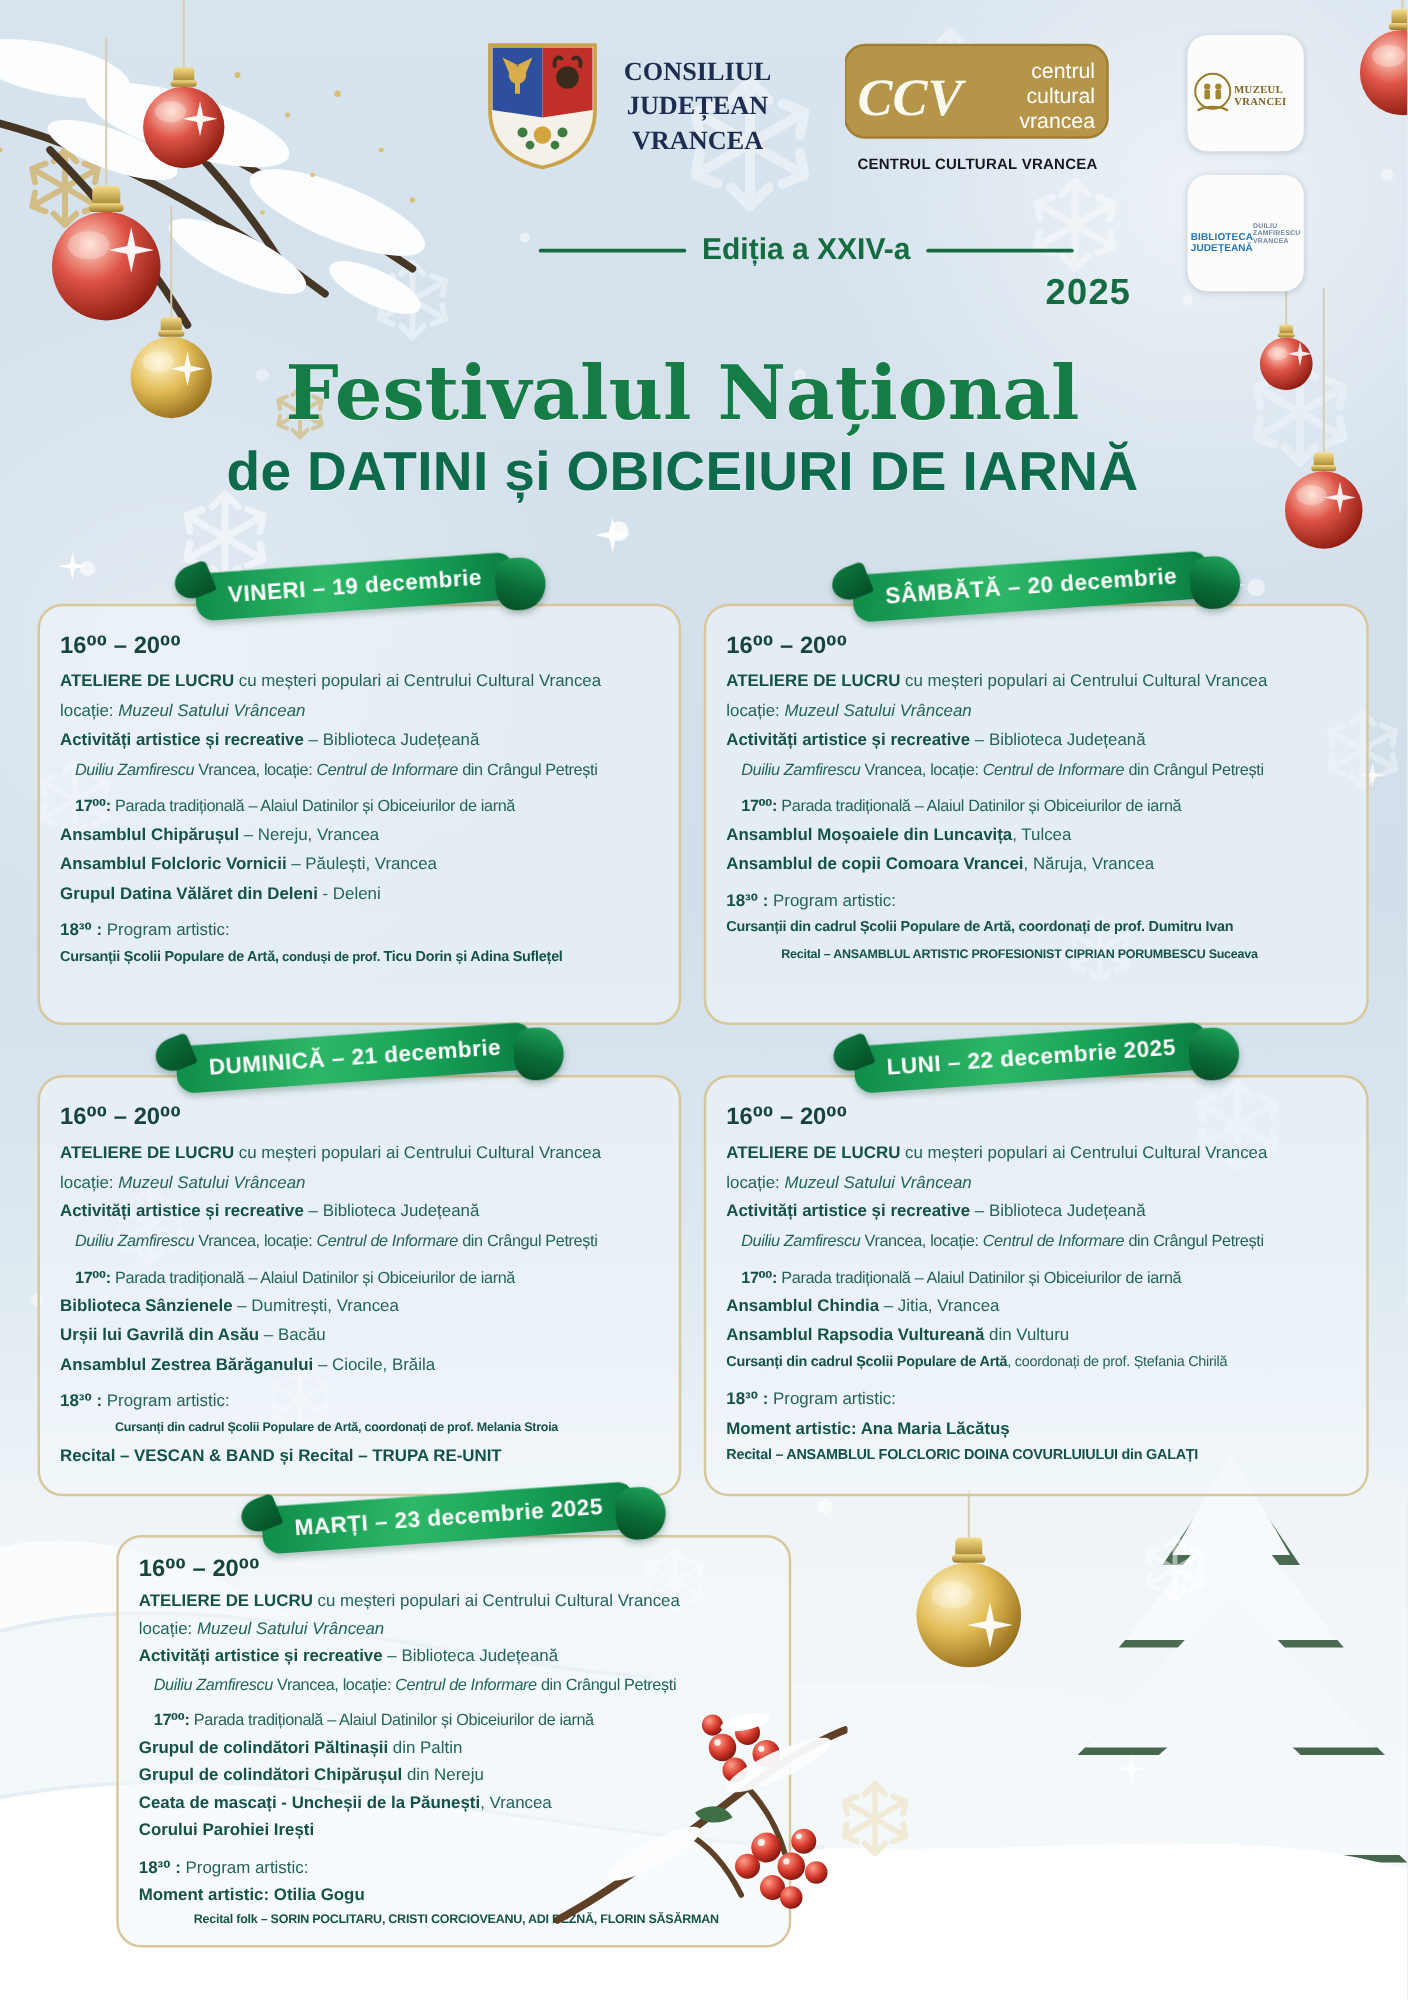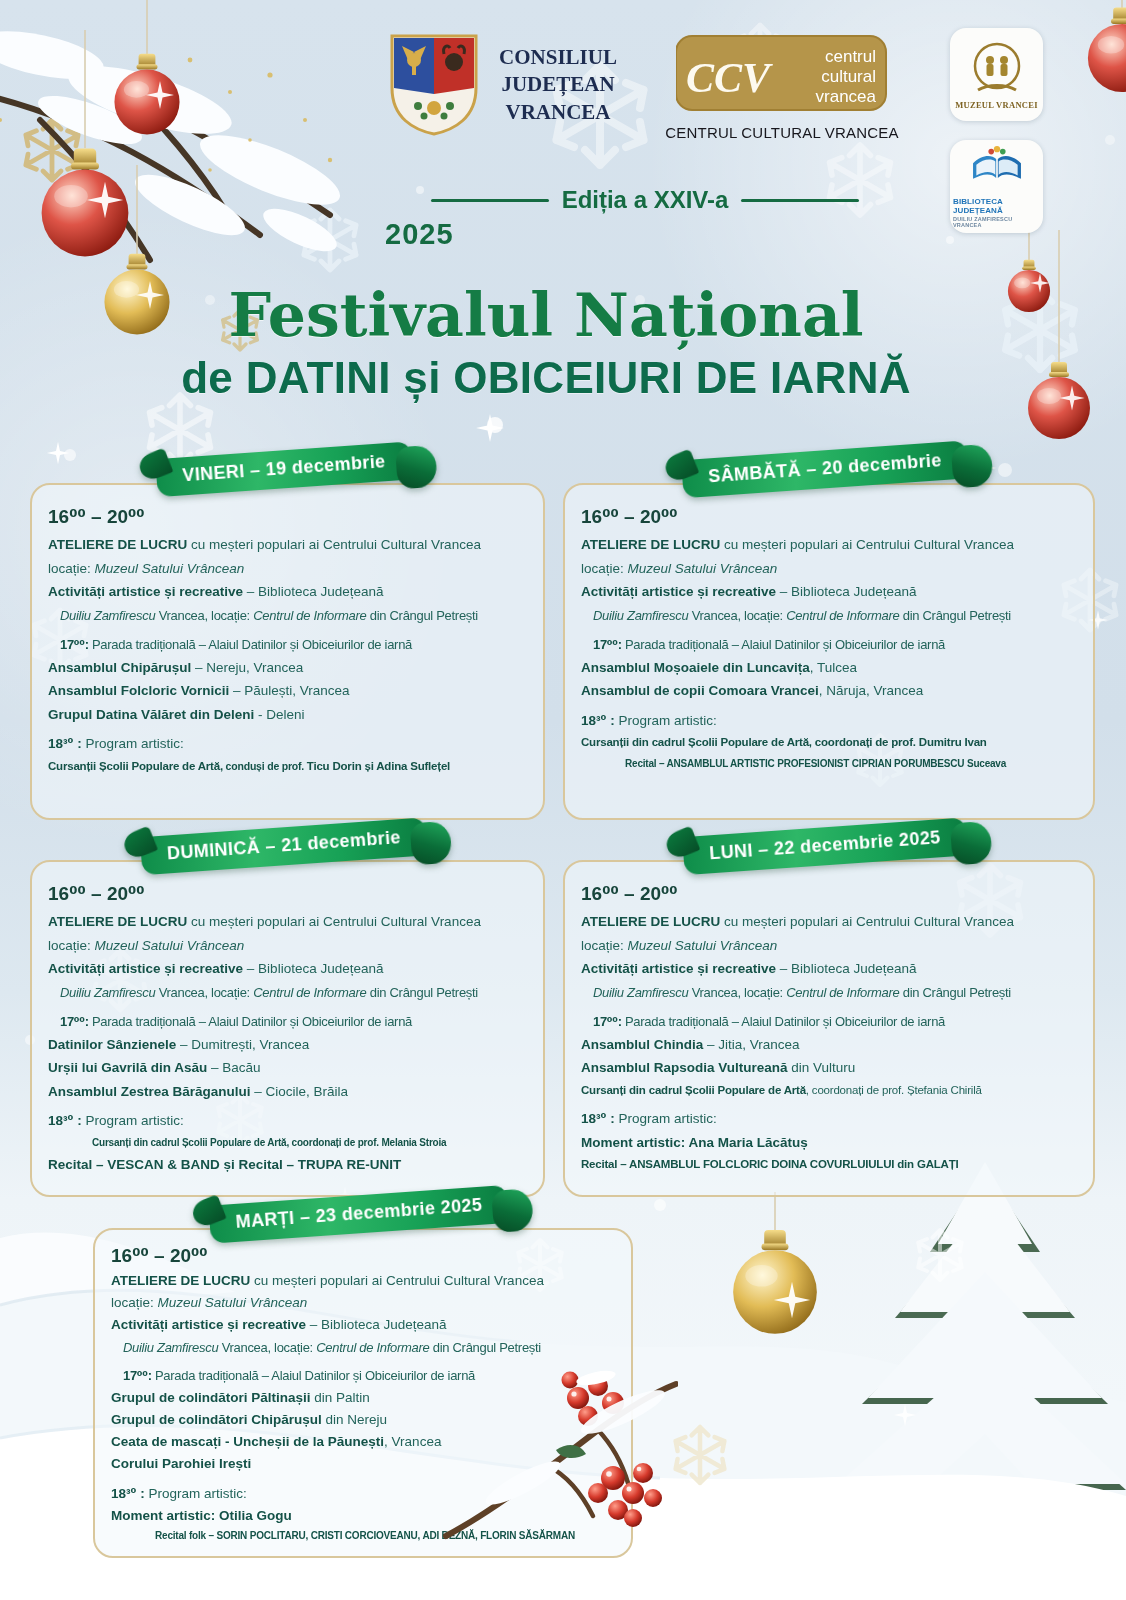--- a/index.html
+++ b/index.html
@@ -11,31 +11,31 @@
       linear-gradient(180deg,#d7e3ed 0%,#d2dfea 45%,#dde8f0 62%,#eef4f8 75%,#f6fafc 100%);}
   .bg-art,.fg-art{position:absolute;left:0;top:0;pointer-events:none;}
   .bg-art{z-index:0;}
   .fg-art{z-index:4;}
   
   .hdr{position:absolute;z-index:2;}
   .council{left:487px;top:44px;width:142px;text-align:center;
     font-family:"Liberation Serif","DejaVu Serif",serif;font-weight:700;font-size:21px;
     line-height:1.3;color:#1d2c50;}
   .ccv{left:676px;top:26px;width:212px;height:96px;}
-  .ccv-cap{left:660px;top:124px;width:244px;text-align:center;font-size:15px;font-weight:400;
+  .ccv-cap{left:660px;top:124px;width:244px;text-align:center;font-size:12px;font-weight:700;
     color:#17171d;letter-spacing:.2px;}
   .card{position:absolute;z-index:2;width:93px;height:93px;background:#fcfcfa;border-radius:16px;
-    box-shadow:0 1px 5px rgba(60,80,100,.22);display:flex;flex-direction:column;align-items:center;
+    box-shadow:0 1px 5px rgba(60,80,100,.22);display:flex;flex-direction:row;align-items:center;
     justify-content:center;box-sizing:border-box;padding:5px 3px;}
   .muz-label{font-family:"Liberation Serif",serif;font-weight:700;font-size:8.5px;color:#7e6323;
     letter-spacing:.3px;margin-top:2px;}
   .bib-label{font-weight:700;font-size:8px;color:#1f74b8;margin-top:14px;letter-spacing:.1px;}
   .bib-sub{font-weight:700;font-size:5.5px;color:#6d87a0;margin-top:1px;letter-spacing:.2px;}
   
-  .edition{position:absolute;z-index:2;top:186px;left:385px;width:520px;text-align:left;color:#156b42;}
+  .edition{position:absolute;z-index:2;top:186px;left:385px;width:520px;text-align:right;color:#156b42;}
   .ed-row{display:flex;align-items:center;justify-content:center;gap:13px;font-weight:800;font-size:24px;}
   .ed-line{width:118px;height:3px;background:#156b42;border-radius:2px;}
   .ed-year{font-weight:800;font-size:29px;margin-top:4px;letter-spacing:1px;}
   .title1{position:absolute;z-index:2;top:280px;left:0;width:1092px;text-align:center;
     font-family:"DejaVu Serif","Liberation Serif",serif;font-weight:700;font-size:60px;color:#157c45;
     text-shadow:0 1px 0 rgba(255,255,255,.6);}
   .title2{position:absolute;z-index:2;top:353px;left:0;width:1092px;text-align:center;
     font-weight:800;font-size:44px;color:#0d6b4c;letter-spacing:.3px;
     text-shadow:0 1px 0 rgba(255,255,255,.5);}
   
@@ -329,21 +329,21 @@
       <i class="curl-l"></i>
       <span class="ribbon-label">DUMINICĂ – 21 decembrie</span>
       <i class="curl-r"></i>
     </div>
     <div class="time">16⁰⁰ – 20⁰⁰</div>
     <div class="ln"><span class="b">ATELIERE DE LUCRU</span><span class="r"> cu meșteri populari ai Centrului Cultural Vrancea</span></div>
     <div class="ln"><span class="r">locație: </span><span class="r i">Muzeul Satului Vrâncean</span></div>
     <div class="ln"><span class="b">Activități artistice și recreative</span><span class="r"> – Biblioteca Județeană</span></div>
     <div class="ln tight"><span class="r i">Duiliu Zamfirescu</span><span class="r"> Vrancea, locație: </span><span class="r i">Centrul de Informare</span><span class="r"> din Crângul Petrești</span></div>
     <div class="ln tight mt"><span class="b">17⁰⁰:</span><span class="r"> Parada tradițională – Alaiul Datinilor și Obiceiurilor de iarnă</span></div>
-    <div class="ln"><span class="b">Datinilor Sânzienele</span><span class="r"> – Dumitrești, Vrancea</span></div>
+    <div class="ln"><span class="b">Biblioteca Sânzienele</span><span class="r"> – Dumitrești, Vrancea</span></div>
     <div class="ln"><span class="b">Urșii lui Gavrilă din Asău</span><span class="r"> –  Bacău</span></div>
     <div class="ln"><span class="b">Ansamblul Zestrea Bărăganului</span><span class="r"> – Ciocile, Brăila</span></div>
     <div class="ln mt"><span class="b">18³⁰ :</span><span class="r"> Program artistic:</span></div>
     <div class="ln s10"><span class="b">Cursanți din cadrul Școlii Populare de Artă, coordonați de prof.  Melania Stroia</span></div>
     <div class="ln"><span class="b">Recital – VESCAN &amp; BAND  și  Recital – TRUPA RE-UNIT</span></div>
   </section>
 
   <section class="panel" style="left:563px;top:860px;width:532px;height:337px;">
     <div class="ribbon">
       <i class="curl-l"></i>

